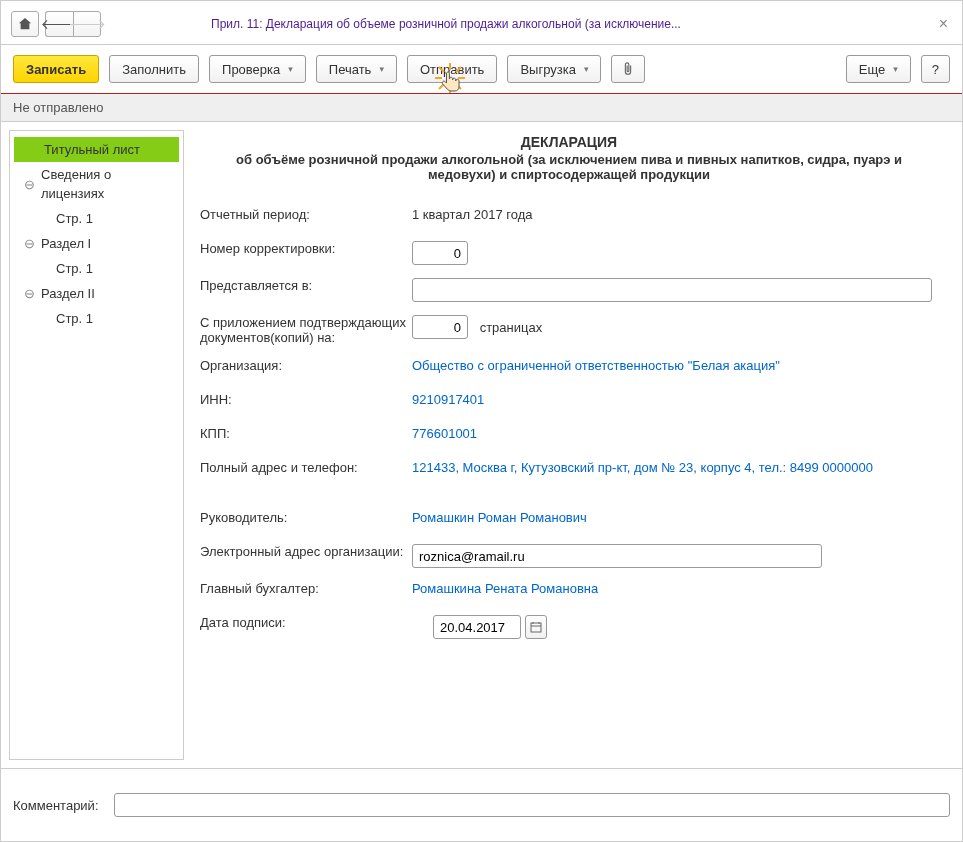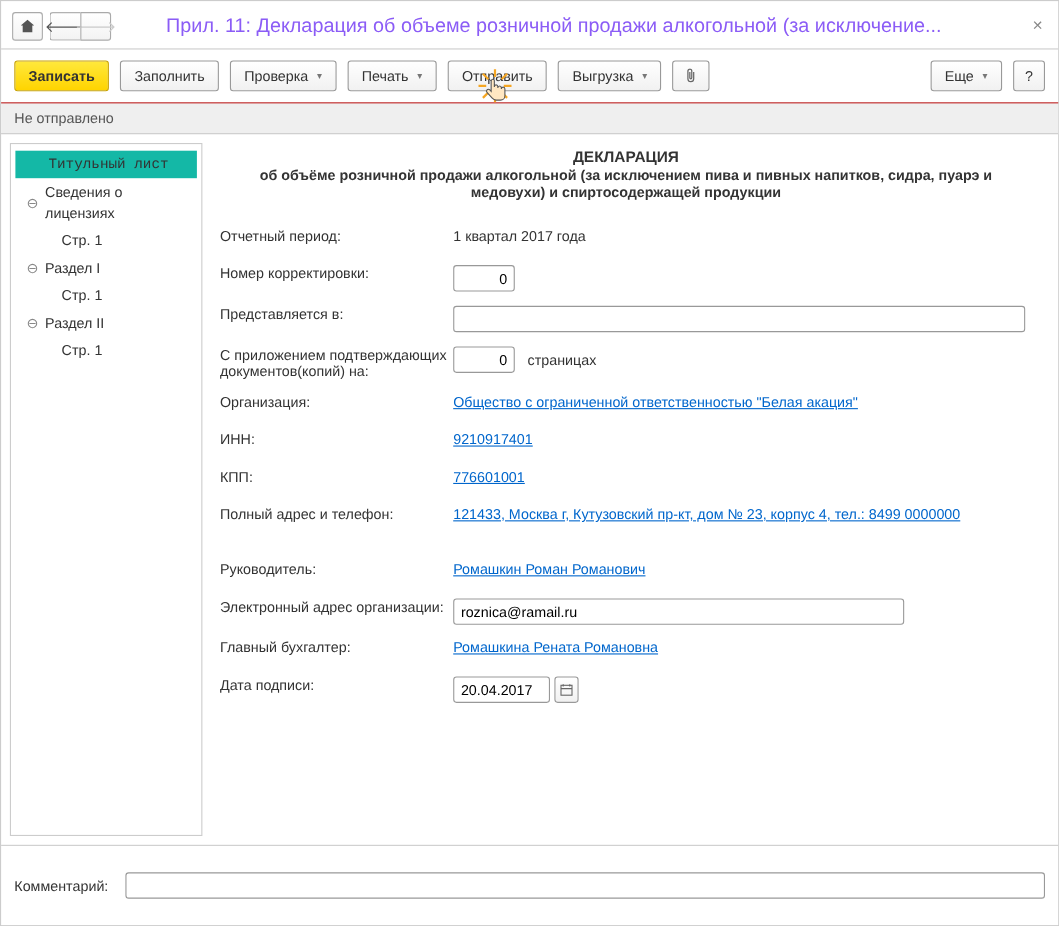--- a/index.html
+++ b/index.html
@@ -32,21 +32,21 @@
     background: linear-gradient(#fff,#f3f3f3);
     width: 28px; height: 26px;
     display:flex; align-items:center; justify-content:center;
     cursor:pointer; font-size:14px; color:#555;
   }
   .nav-pair { display:flex; }
   .nav-pair .nav-btn:first-child { border-radius:3px 0 0 3px; border-right:none;}
   .nav-pair .nav-btn:last-child { border-radius:0 3px 3px 0;}
   .nav-btn.disabled { color:#ccc; cursor:default;}
   .window-title {
-    font-size:18px; color:#8b5cf6; margin-left:38px;
+    font-size:12px; color:#4c1d95; margin-left:98px;
     flex:1; white-space:nowrap; overflow:hidden; text-overflow:ellipsis;
   }
   .close-x { font-size:16px; color:#888; cursor:pointer; padding:0 4px;}
   .toolbar {
     display:flex; align-items:center;
     padding:10px 12px; gap:10px;
     border-bottom:1px solid #b91c1c;
     position:relative;
   }
   .btn {
@@ -82,22 +82,21 @@
     padding:6px 4px;
     overflow:auto;
   }
   .tree-item {
     display:flex; align-items:center;
     padding:3px 0px 3px 10px;
     cursor:pointer; color:#333;
     font-size:13px; line-height:19px;
   }
   .tree-item.active {
-    background:#14b8a6;
-    font-family:Liberation Mono, monospace;
+    background:#84cc16;
   }
   .tree-expander {
     width:11px; height:11px;
     display:inline-flex; align-items:center; justify-content:center;
     margin-right:6px; cursor:pointer;
     color:#888;
   }
   .tree-child { padding-left:42px;text-align:right; }
   .content {
     flex:1; padding:12px 24px 12px 16px; overflow:auto;
@@ -122,21 +121,21 @@
   }
   .form-value { flex:1; padding-top:3px;}
   .txt {
     border:1px solid #999; border-radius:3px;
     padding:3px 6px; font-size:13px;
     height:24px; background:#fff;
   }
   .txt.num { width:56px; text-align:right;}
   .txt.wide { width:410px;}
   .txt.full { width:100%;}
-  .link { color:#0066cc; text-decoration:underline; cursor:pointer;}
+  .link { color:#0066cc; cursor:pointer;}
   .suffix { margin-left:8px; color:#333;text-align:right;}
   .date-wrap { display:flex; align-items:center; gap:4px;}
   .date-btn {
     border:1px solid #999; border-radius:3px; width:22px; height:24px;
     display:flex; align-items:center; justify-content:center;
     background:linear-gradient(#fff,#f1f1f1); cursor:pointer; font-size:12px;
   }
   .footer {
     border-top:1px solid #ccc;
     padding:24px 12px;
@@ -323,21 +322,21 @@
       </div>
 
       <div class="form-row">
         <div class="form-label">Главный бухгалтер:</div>
         <div class="form-value"><span class="link">Ромашкина Рената Романовна</span></div>
       </div>
 
       <div class="form-row">
         <div class="form-label">Дата подписи:</div>
         <div class="form-value date-wrap">
-          <input class="txt" style="width: 88px;" value="20.04.2017">
+          <input class="txt" style="width: 88px; margin-left: 21px;" value="20.04.2017">
           <div class="date-btn">
             <svg width="12" height="12" viewBox="0 0 12 12">
                 <rect x="1" y="2" width="10" height="9" fill="none" stroke="#666"></rect>
                 <line x1="1" y1="5" x2="11" y2="5" stroke="#666"></line>
                 <line x1="3" y1="1" x2="3" y2="3" stroke="#666"></line>
                 <line x1="9" y1="1" x2="9" y2="3" stroke="#666"></line>
               </svg>
           </div>
         </div>
       </div>

